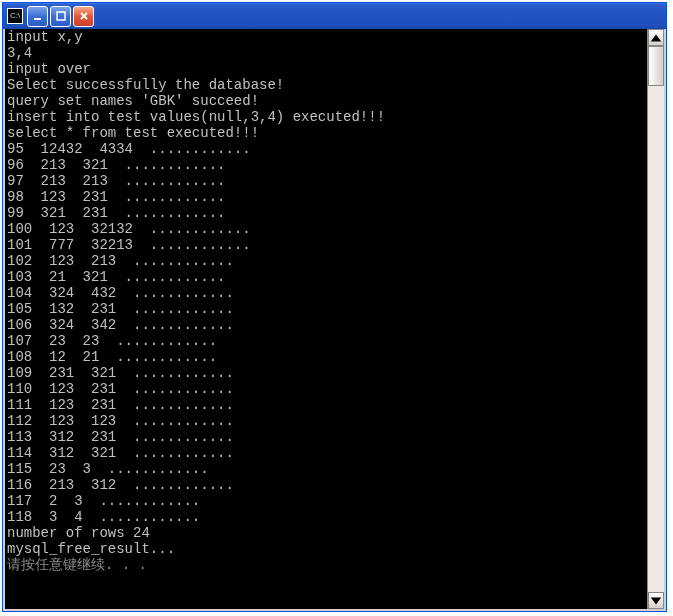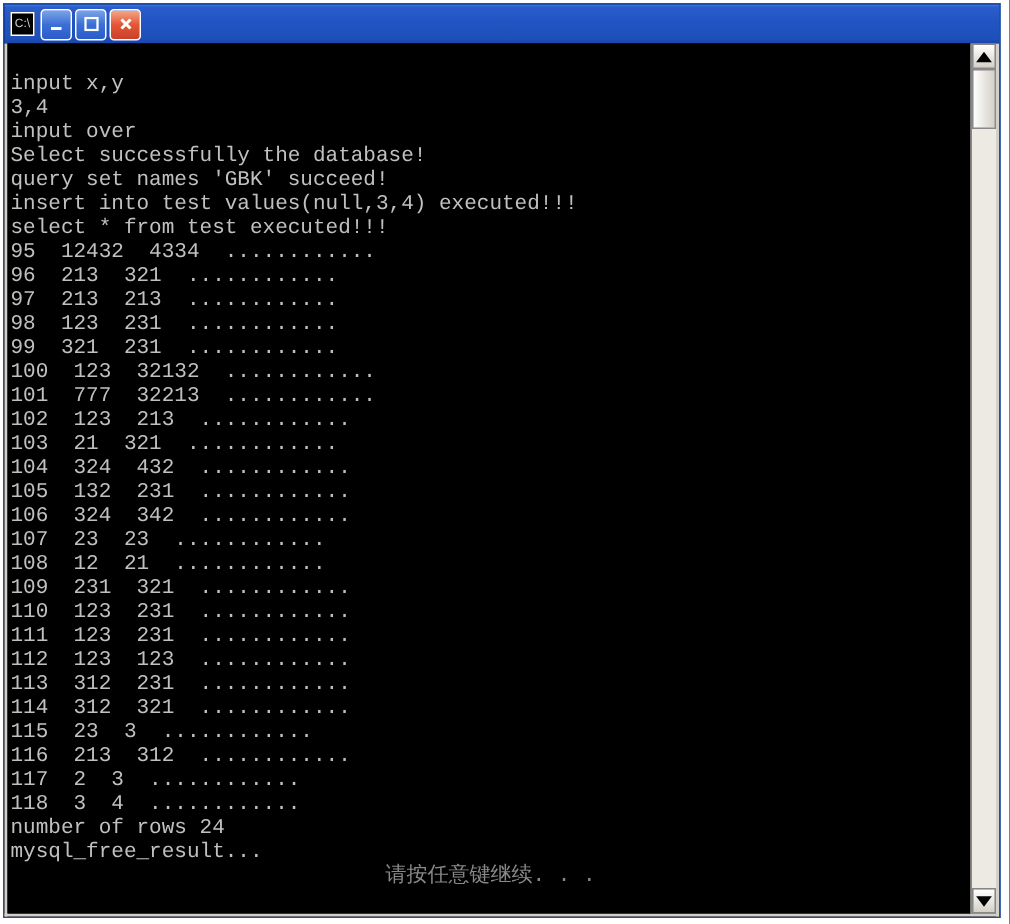--- a/index.html
+++ b/index.html
@@ -82,27 +82,26 @@
     border-top: none;
     position: relative;
   }
   .console {
     flex: 1;
     background: #000;
     color: #C0C0C0;
     font-family: "Consolas","Courier New",monospace;
     font-size: 14px;
     line-height: 16px;
-    padding: 19px 0 0 2px;
+    padding: 0 0 0 2px;
     white-space: pre;
     overflow: hidden;
   }
   .console .prompt-line {
     color: #888;
-    text-align: center;
   }
   .scrollbar {
     width: 17px;
     background: #D4D0C8;
     display: flex;
     flex-direction: column;
     border-left: 1px solid #888;
   }
   .sb-btn {
     height: 17px;

